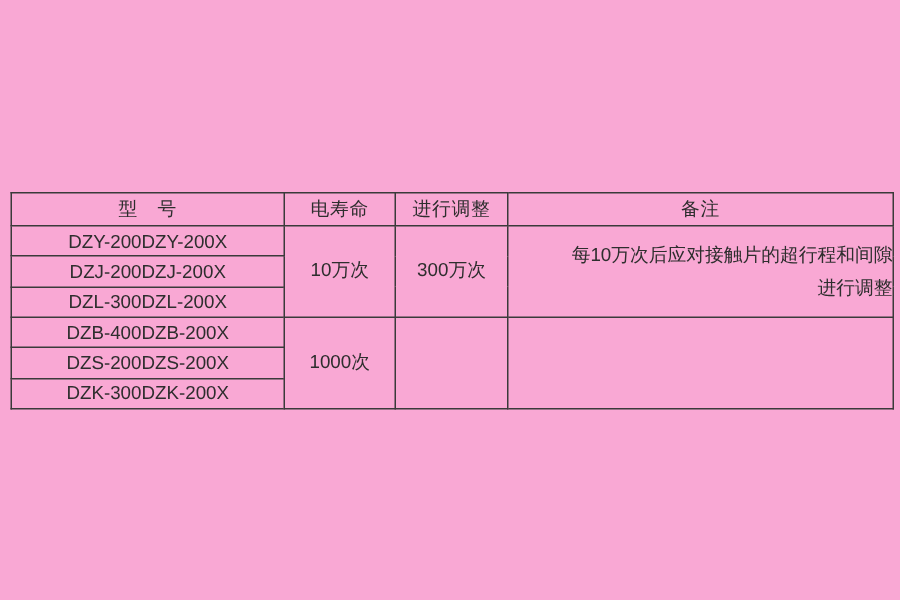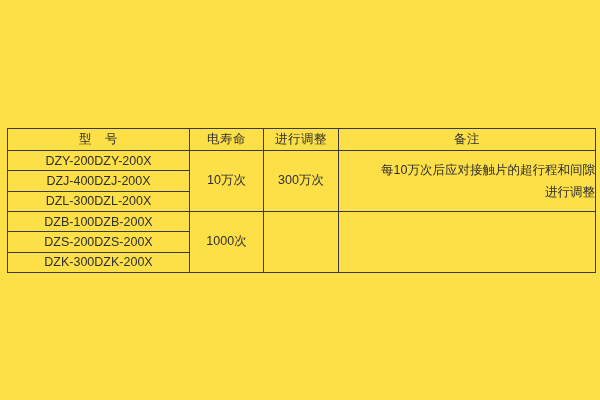--- a/index.html
+++ b/index.html
@@ -4,21 +4,21 @@
 <style>
   html, body {
     margin: 0;
     padding: 0;
     background: #ffffff;
   }
   .canvas {
     position: relative;
     width: 600px;
     height: 400px;
-    background: #fde047;
+    background: #f9a8d4;
     overflow: hidden;
     font-family: "Liberation Sans", "DejaVu Sans", sans-serif;
     color: #2e2e2e;
   }
   table.spec-table {
     position: absolute;
     left: 7px;
     top: 128px;
     width: 588px;
     height: 145px;
@@ -86,38 +86,38 @@
         <td rowspan="3">10万次</td>
         <td rowspan="3">300万次</td>
         <td rowspan="3" class="remark-cell">
           <div class="remark-line">每10万次后应对接触片的超行程和间隙</div>
           <div class="remark-line">进行调整</div>
         </td>
       </tr>
       <tr>
         <td>
           <div class="model-pair">
-            <span>DZJ-400</span>
+            <span>DZJ-200</span>
             <span>DZJ-200X</span>
           </div>
         </td>
       </tr>
       <tr>
         <td>
           <div class="model-pair">
             <span>DZL-300</span>
             <span>DZL-200X</span>
           </div>
         </td>
       </tr>
 
       <tr>
         <td>
           <div class="model-pair">
-            <span>DZB-100</span>
+            <span>DZB-400</span>
             <span>DZB-200X</span>
           </div>
         </td>
         <td rowspan="3">1000次</td>
         <td rowspan="3"></td>
         <td rowspan="3" class="remark-cell">
           <div class="remark-line"></div>
           <div class="remark-line"></div>
         </td>
       </tr>

